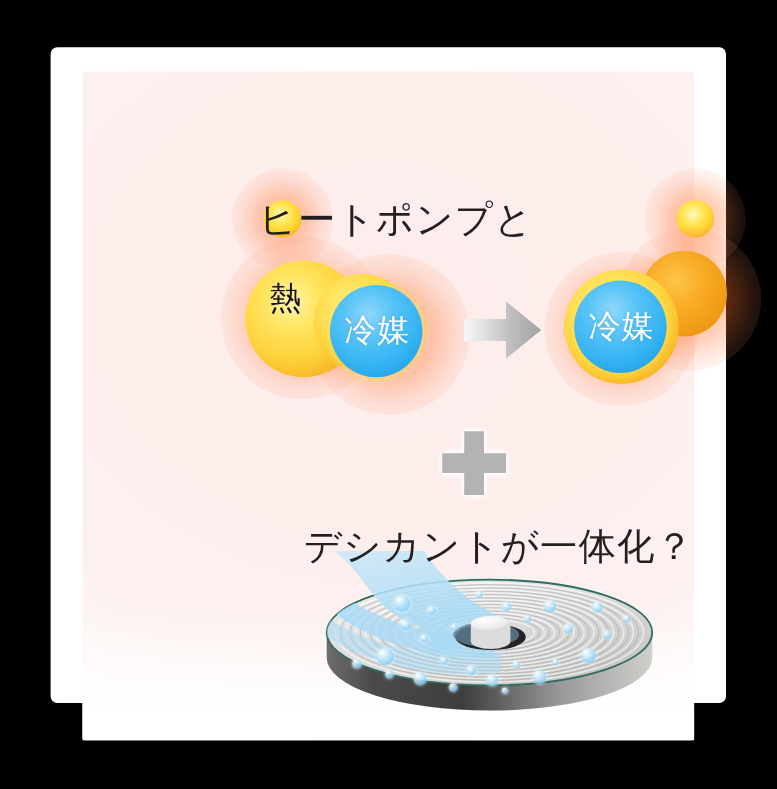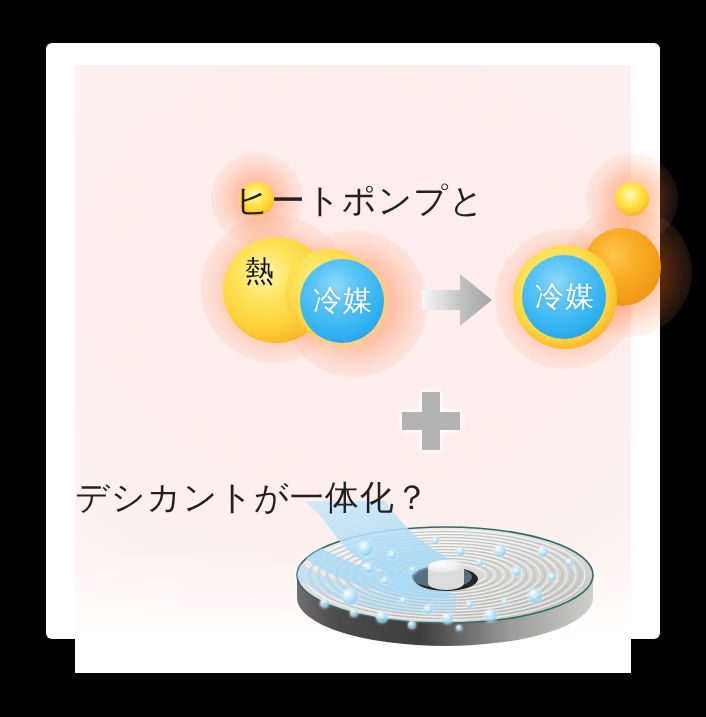--- a/index.html
+++ b/index.html
@@ -69,21 +69,21 @@
     padding-left: 14px;
     box-sizing: border-box;
     white-space: nowrap;
     z-index: 40;
   }
   .title-mid {
     position: absolute;
     left: 0;
     top: 411px;
     width: 100%;
-    text-align: left;
+    text-align: right;
     font-size: 34px;
     line-height: 42px;
     letter-spacing: 1px;
     color: #231f1f;
     white-space: nowrap;
     z-index: 40;
   }
 
   
   .sun-glow {

